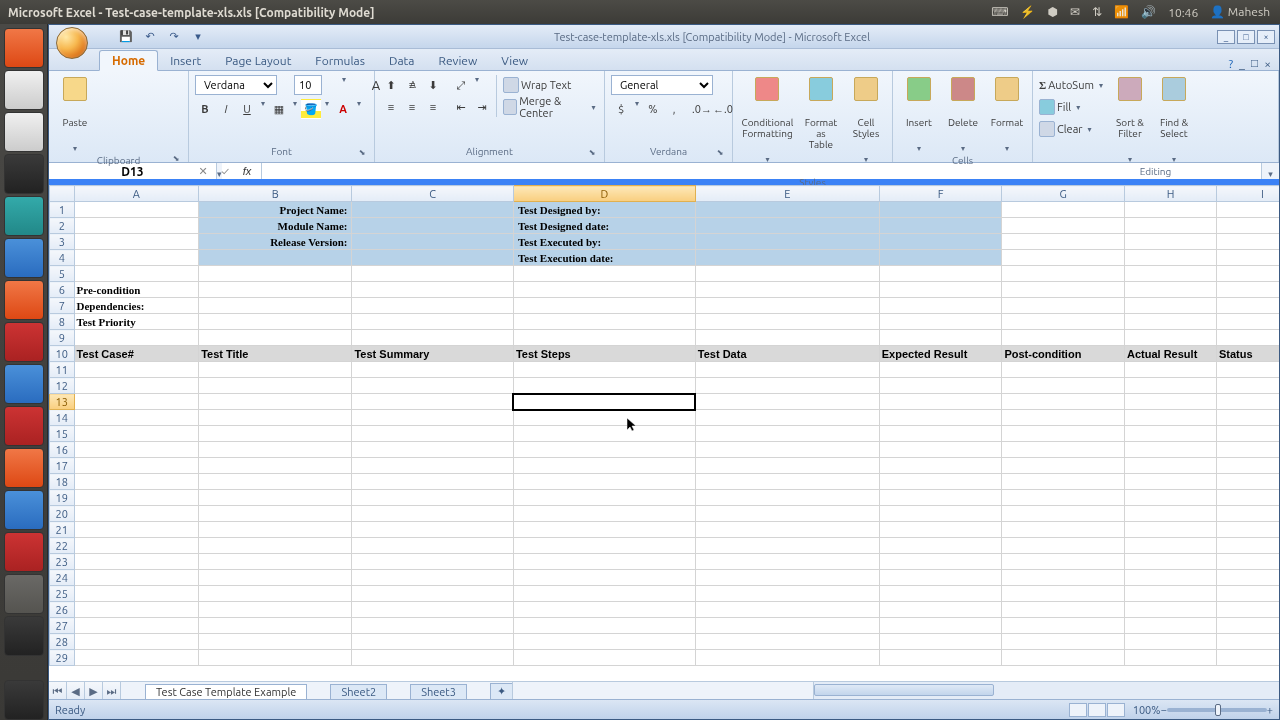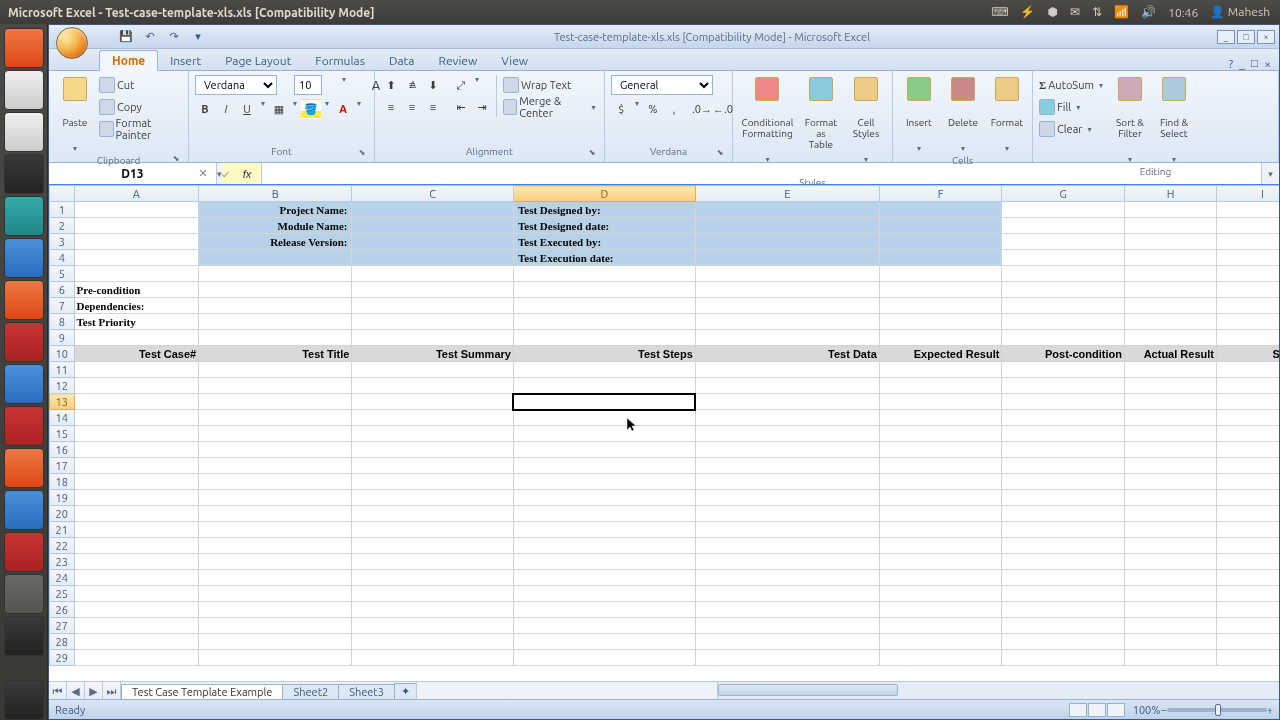--- a/index.html
+++ b/index.html
@@ -51,21 +51,21 @@
 .smicon { width: 16px; height: 16px; background: #cfd8e6; border: 1px solid #9ab2d2; border-radius: 2px; display:inline-block; }
 .dd { width: 10px; text-align: center; font-size: 8px; color:#5a6b84; }
 select.ribbon-sel, input.ribbon-inp { height: 20px; border: 1px solid #9ab2d2; background: #fff; font-size: 11px; padding: 0 4px; }
 .ribbon-sel.font { width: 82px; }
 .ribbon-inp.size { width: 28px; }
 .ribbon-sel.numfmt { width: 102px; }
 .btnrow { display: flex; gap: 1px; }
 .tb { width: 20px; height: 20px; border: 1px solid transparent; display: flex; align-items: center; justify-content: center; font-size: 11px; color:#3b3b3b; }
 
 
-.fx-row { height: 22px; background: #fef9c3; border-bottom: 1px solid #3b82f6; display: flex; align-items: stretch; }
+.fx-row { height: 22px; background: #ffffff; border-bottom: 6px solid #3b82f6; display: flex; align-items: stretch; }
 .namebox { width: 140px; border-right: 1px solid #b8cade; display: flex; }
 .namebox input { flex:1; border: none; background: #fff; font-size: 12px; padding: 0 6px; text-align: center; font-weight: bold; }
 .namebox .ddl { width: 18px; background:#eef3fa; border-left:1px solid #b8cade; text-align:center; font-size:9px; line-height:22px; color:#5a6b84; }
 .fxbtns { display: flex; align-items: center; padding: 0 4px; gap: 2px; border-right: 1px solid #b8cade; }
 .fxbtns .fb { width: 20px; text-align: center; font-size: 11px; color: #888; }
 .fxbtns .fx { font-style: italic; font-family: Liberation Sans, sans-serif; color:#333; }
 .formula-input { flex:1; border:none; background:#fff; padding:0 4px; font-size:12px; }
 .fx-expand { width:18px; background:#eef3fa; border-left:1px solid #b8cade; text-align:center; font-size:9px; line-height:22px; color:#5a6b84; }
 
 
@@ -75,31 +75,31 @@
 table.sheet th, table.sheet td { border: 1px solid #d4d4d4; font-size: 11px; height: 16px; padding: 0 2px; }
 table.sheet thead th { background: linear-gradient(#f4f7fb,#e4ecf7); color:#3b5a82; font-weight: normal; text-align:center; height:16px; font-size:11px; border-color:#b8cade; }
 table.sheet thead th.sel { background: linear-gradient(#fde8b8,#f9ce7e); color:#8a5a00; border-color:#e0b050; }
 table.sheet tbody th { background: linear-gradient(#f4f7fb,#e4ecf7); color:#3b5a82; font-weight:normal; text-align:center; width:24px; border-color:#b8cade; }
 table.sheet tbody th.sel { background: linear-gradient(#fde8b8,#f9ce7e); color:#8a5a00; border-color:#e0b050;margin-top:48px; }
 .corner { width:24px; background: linear-gradient(#f4f7fb,#e4ecf7); border-color:#b8cade; }
 td.hdrblue { background:#b7d2e8; font-family: "Times New Roman", serif; font-size:13px; font-weight:bold; border:1px solid #000; }
 td.hdrblue.r { text-align:right; padding-right:4px; }
 td.hdrblue.l { text-align:left; padding-left:4px; }
 td.blackbox { border:1px solid #000; }
-td.colhdr { background:#d9d9d9; font-family: Verdana, sans-serif; font-weight:bold; text-align:right; border:1px solid #000; font-size:12px; height:18px; }
+td.colhdr { background:#d9d9d9; font-family: Verdana, sans-serif; font-weight:bold; text-align:left; border:1px solid #000; font-size:12px; height:18px; }
 td.label { font-family: "Times New Roman", serif; font-weight:bold; font-size:13px; }
 td.selcell { outline: 2px solid #000; outline-offset:-1px; }
 .cursor { position:absolute; width:10px; height:14px; pointer-events:none; }
 
 
 .sheettabs { height: 18px; background:#eef3fa; border-top:1px solid #b8cade; display:flex; align-items:stretch; font-size:11px; }
 .sheettabs .nav { display:flex; }
 .sheettabs .nav .nb { width:18px; border-right:1px solid #b8cade; text-align:center; line-height:18px; color:#5a6b84; background:linear-gradient(#f4f7fb,#e4ecf7); }
 .sheettabs .tabs { display:flex; align-items:flex-end; }
-.sheettabs .st { padding: 1px 10px; background:#fff; border:1px solid #9ab2d2; border-bottom:none; margin-right:-1px; font-size:11px; color:#333; position:relative; }
+.sheettabs .st { padding: 1px 10px; background:#fff; border:1px solid #9ab2d2; border-bottom:none; margin-right:-1px; font-size:11px; color:#333; position:relative;margin-left:24px; }
 .sheettabs .st.inactive { background:#dce8f6; color:#3b5a82; }
 .sheettabs .hspace { flex:1; background:#eef3fa; border-left:1px solid #b8cade; position:relative; }
 .sheettabs .hscroll { position:absolute; left:300px; right:0; top:0; bottom:0; background:#e4ecf7; border-left:1px solid #b8cade; }
 .sheettabs .hscroll .thumb { position:absolute; left:0; top:2px; height:12px; width:180px; background:linear-gradient(#dfe9f6,#c2d5ec); border:1px solid #9ab2d2; border-radius:2px; }
 
 .statusbar { height: 20px; background:linear-gradient(#dbe6f4,#c0d2ea); border-top:1px solid #9ab2d2; display:flex; align-items:center; font-size:11px; color:#3b5a82; padding:0 6px; }
 .statusbar .ready { flex:1; }
 .statusbar .viewbtns { display:flex; gap:1px; margin-right:8px; }
 .statusbar .vb { width:18px; height:14px; border:1px solid #9ab2d2; background:#eef3fa; }
 .statusbar .zoom { display:flex; align-items:center; gap:0; }
@@ -181,34 +181,20 @@
   </div>
 
   <div class="ribbon">
 
     <div class="group" style="width:140px">
       <div class="group-body">
         <div class="bigbtn">
           <div class="icon"></div>
           <span>Paste</span>
           <span class="dd">▾</span>
-        </div>
-        <div class="col">
-          <div class="row">
-              <span class="smicon"></span>
-              <span>Cut</span>
-            </div>
-          <div class="row">
-              <span class="smicon"></span>
-              <span>Copy</span>
-            </div>
-          <div class="row">
-              <span class="smicon"></span>
-              <span>Format Painter</span>
-            </div>
         </div>
       </div>
       <div class="group-label"><span>Clipboard</span><span class="launcher-arrow">⬊</span></div>
     </div>
 
     <div class="group" style="width:186px">
       <div class="group-body" style="flex-direction:column; gap:4px">
         <div class="row" style="display:flex; gap:17px">
           <select class="ribbon-sel font"><option>Verdana</option></select>
           <input class="ribbon-inp size" value="10" style="">

